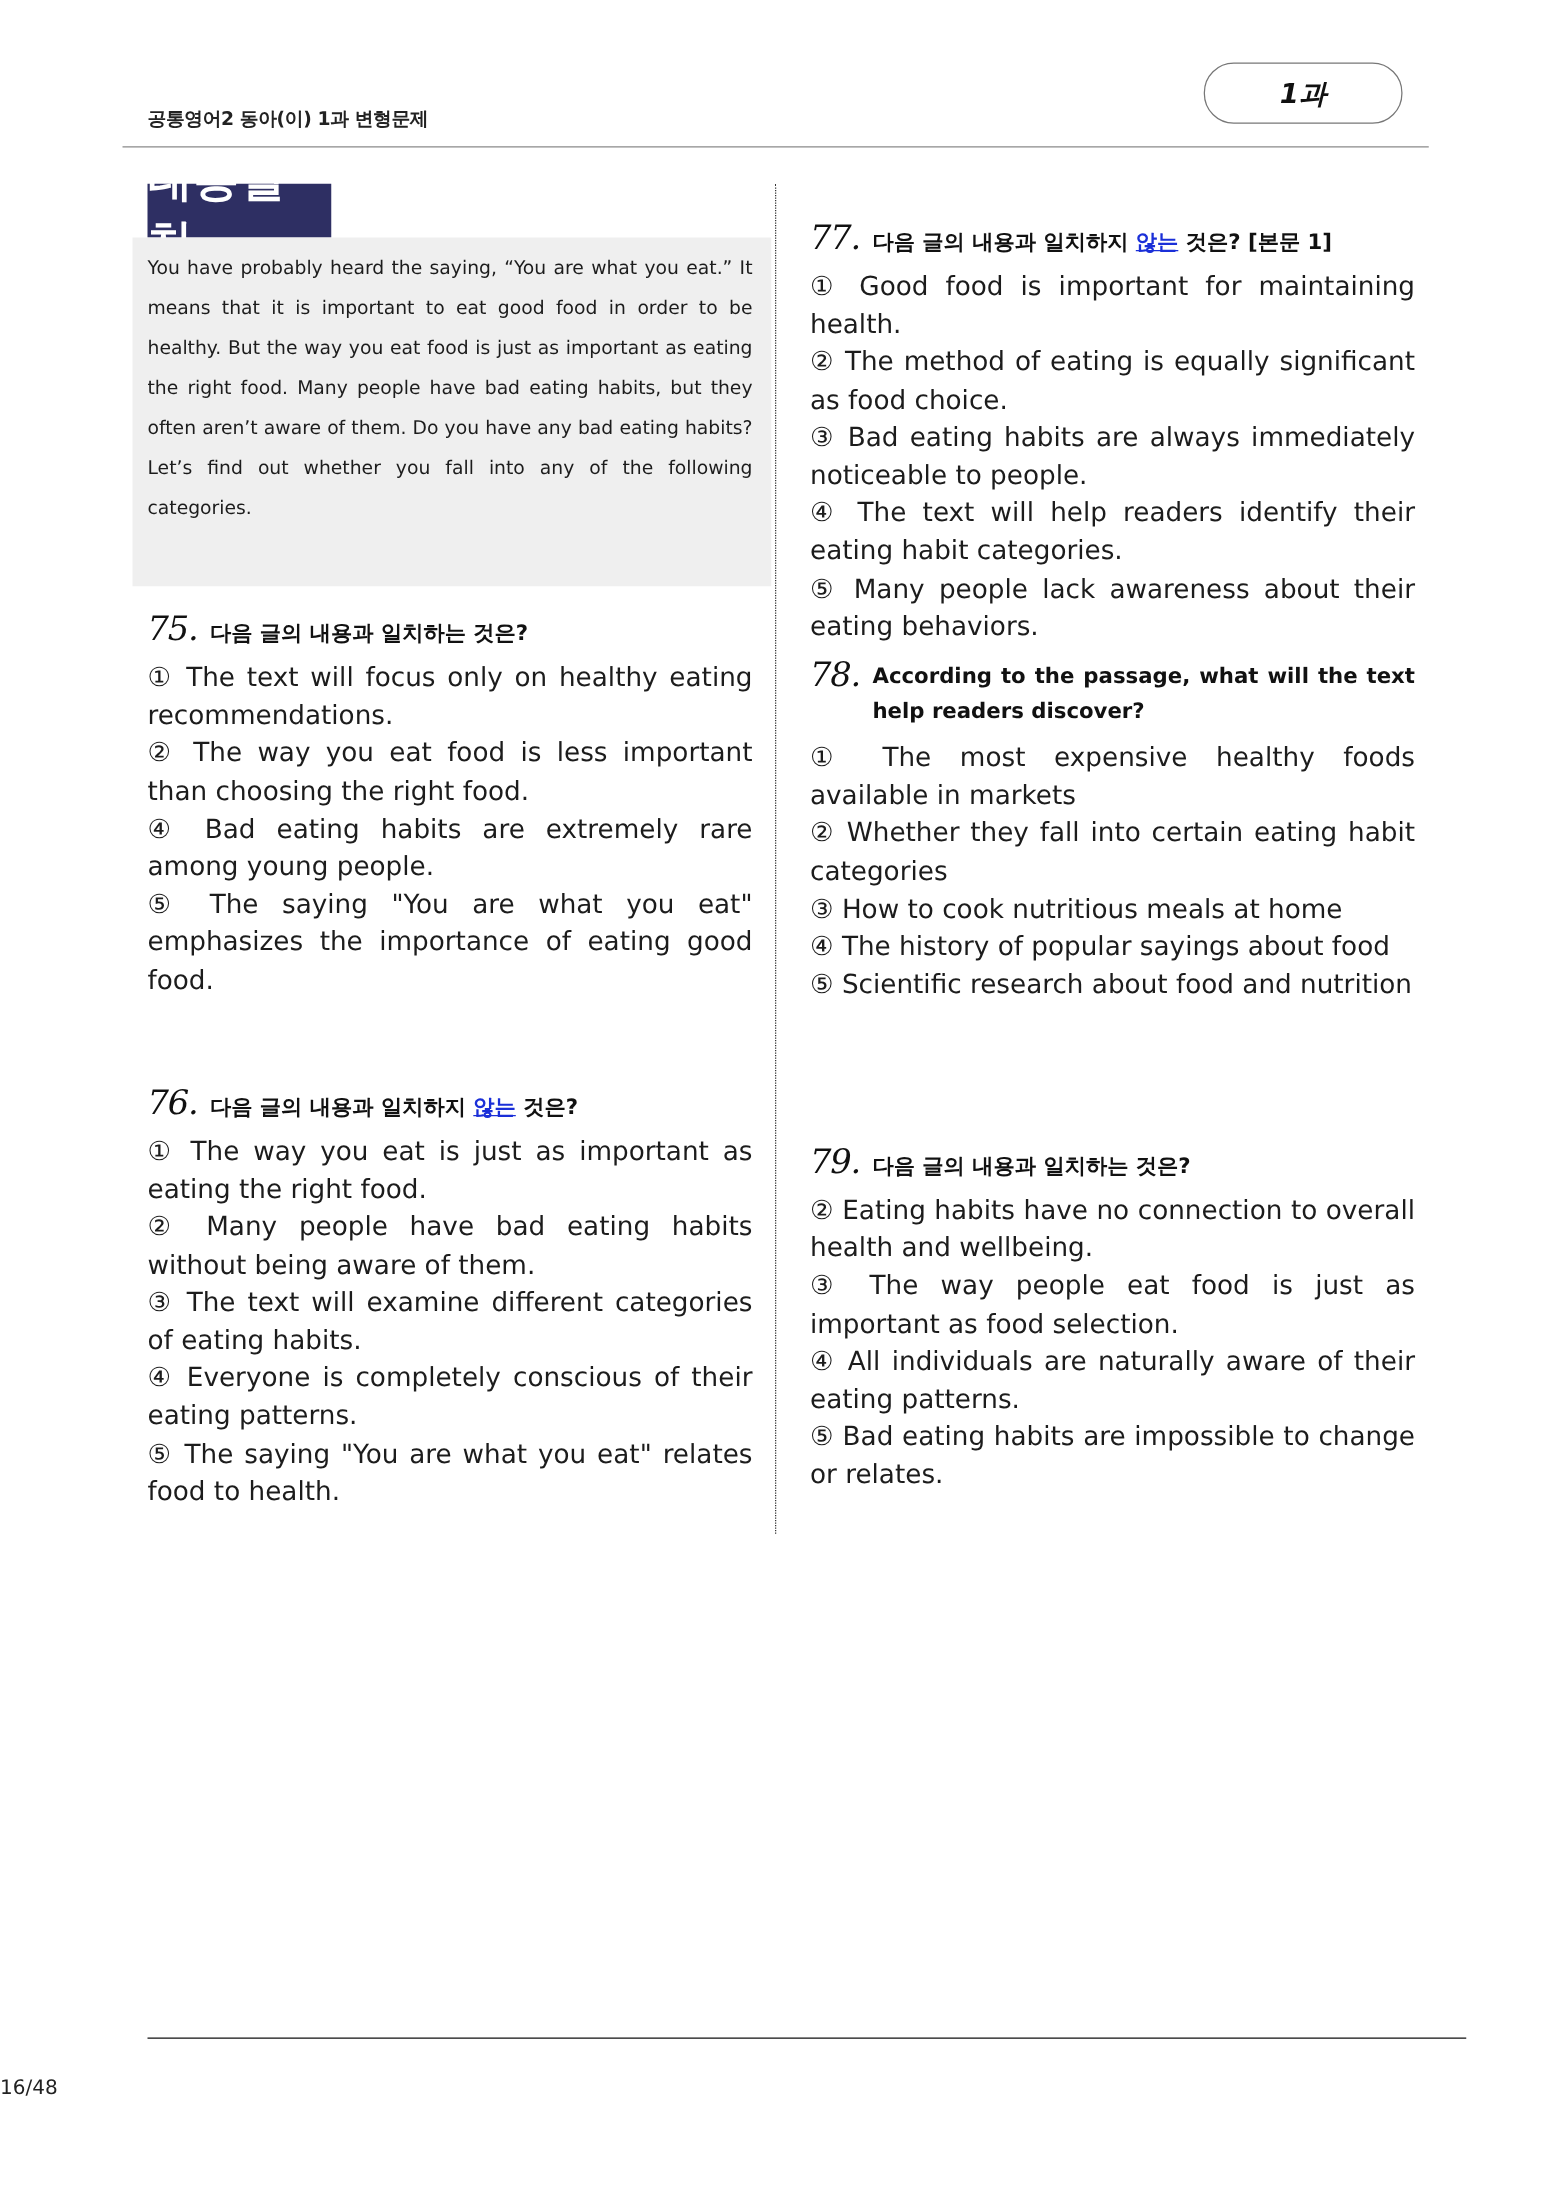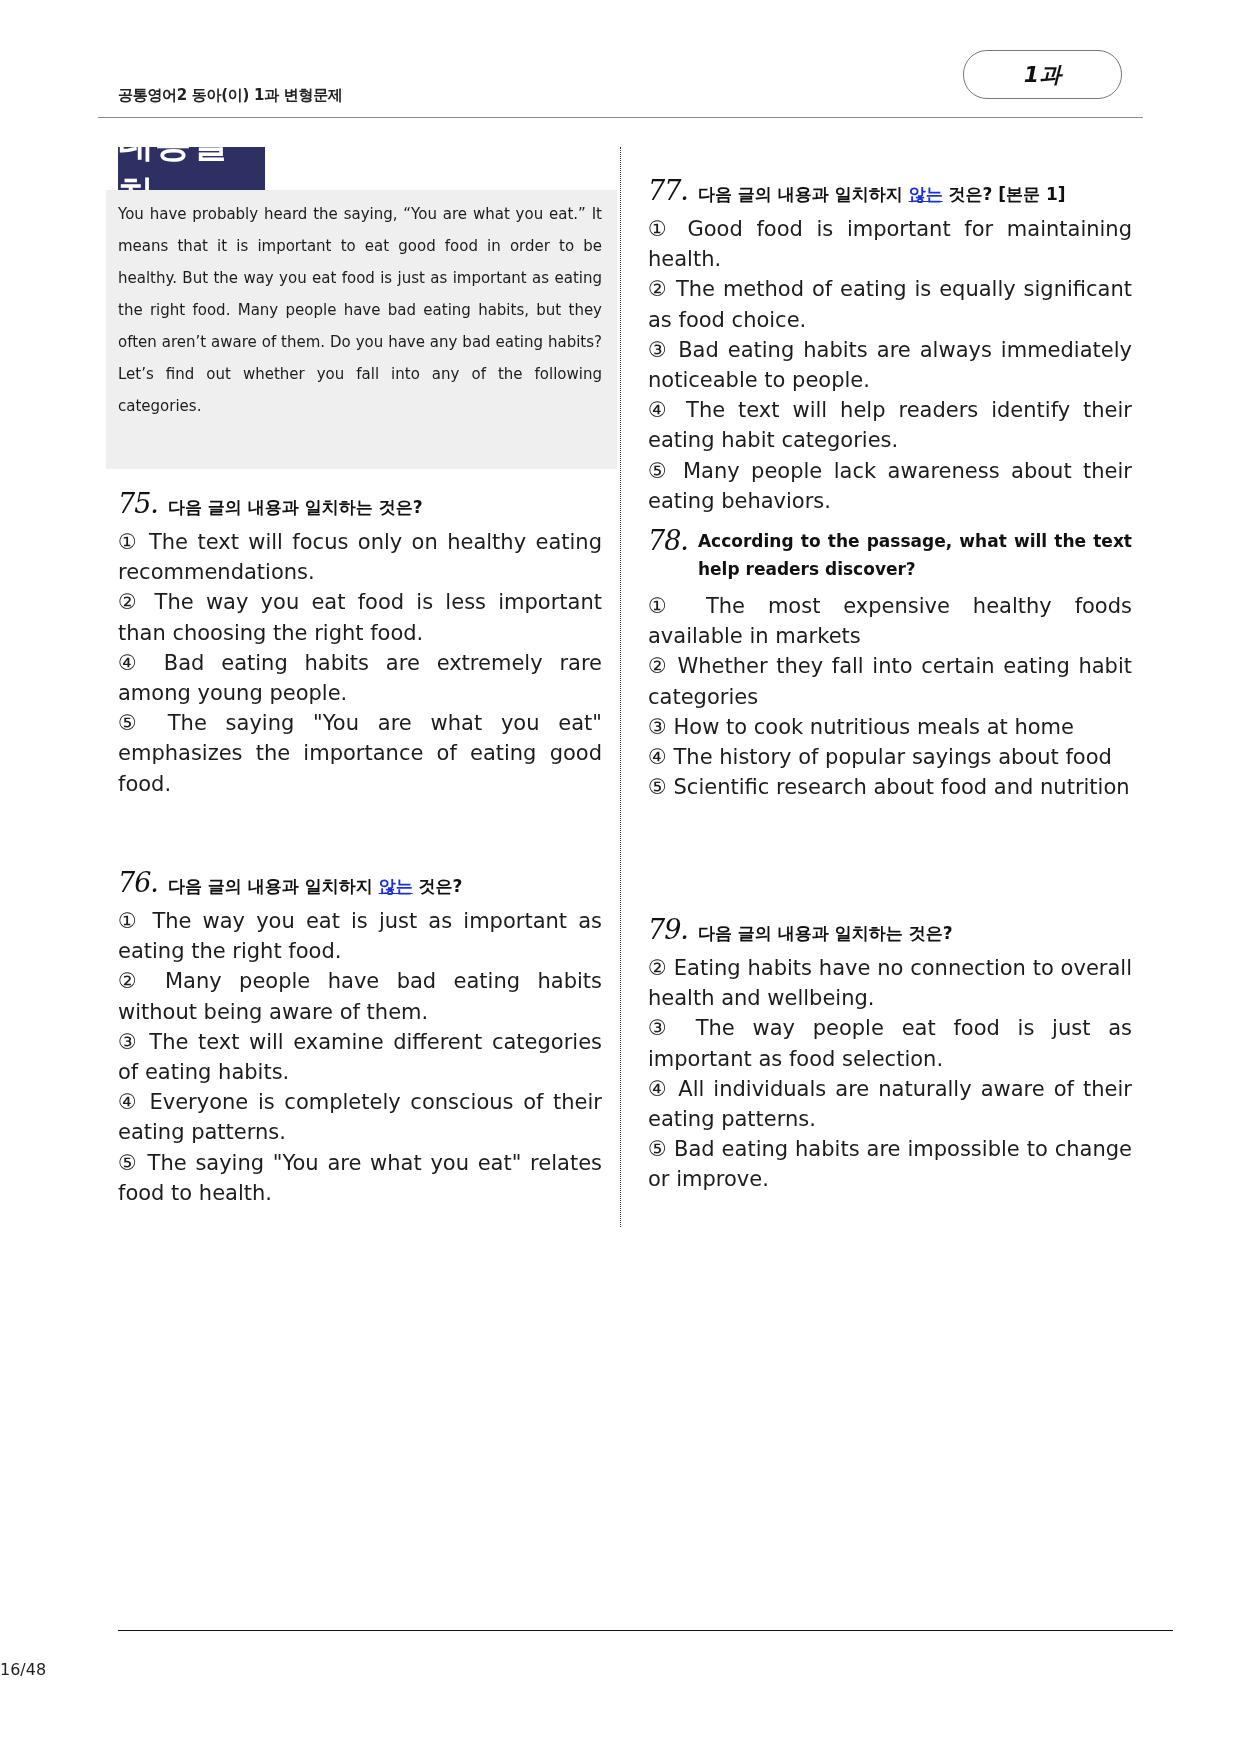--- a/index.html
+++ b/index.html
@@ -111,18 +111,18 @@
 
 <div class="q" style="left:648px; top:868px;margin-top:46px;">
   <div class="q-head">
     <span class="q-num">79.</span>
     <span class="q-prompt">다음 글의 내용과 일치하는 것은?</span>
   </div>
   <div class="opts">
     <div class="opt">② Eating habits have no connection to overall health and wellbeing.</div>
     <div class="opt">③ The way people eat food is just as important as food selection.</div>
     <div class="opt">④ All individuals are naturally aware of their eating patterns.</div>
-    <div class="opt">⑤ Bad eating habits are impossible to change or improve.</div>
+    <div class="opt">⑤ Bad eating habits are impossible to change or relates.</div>
   </div>
 </div>
 
 <div class="ftr-line"></div>
 <div class="ftr-page">16/48</div>
 
 </body></html>

